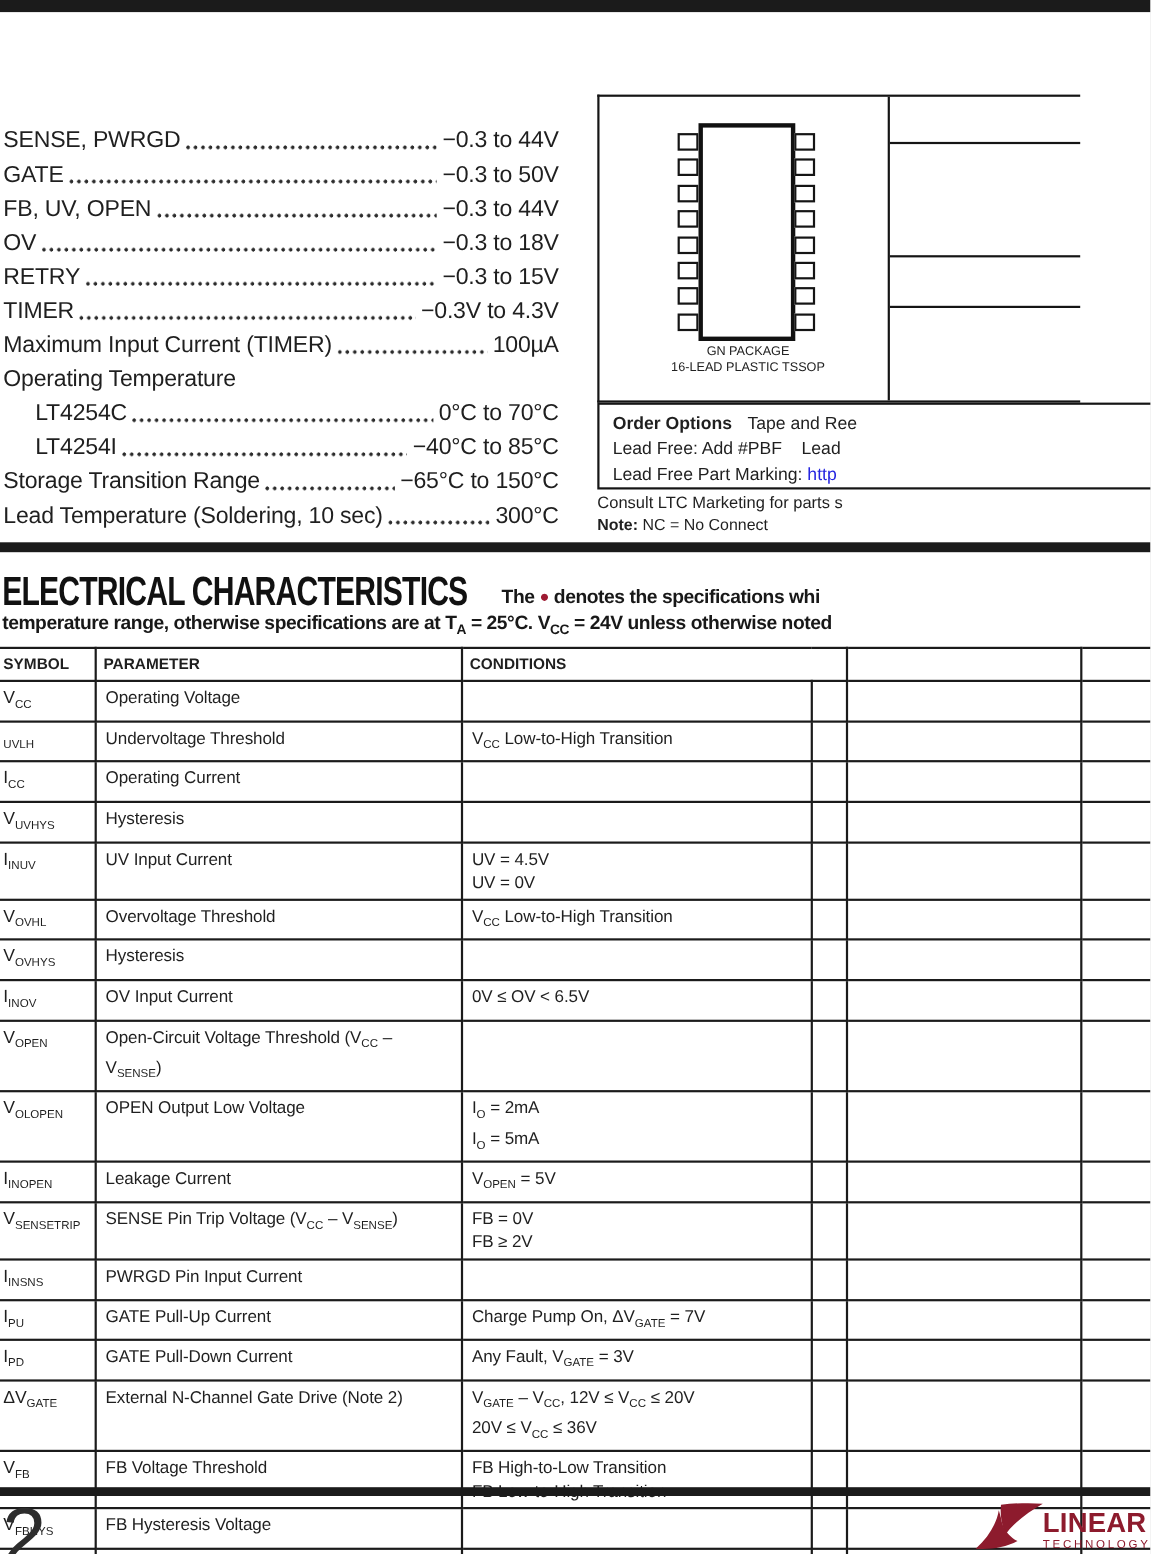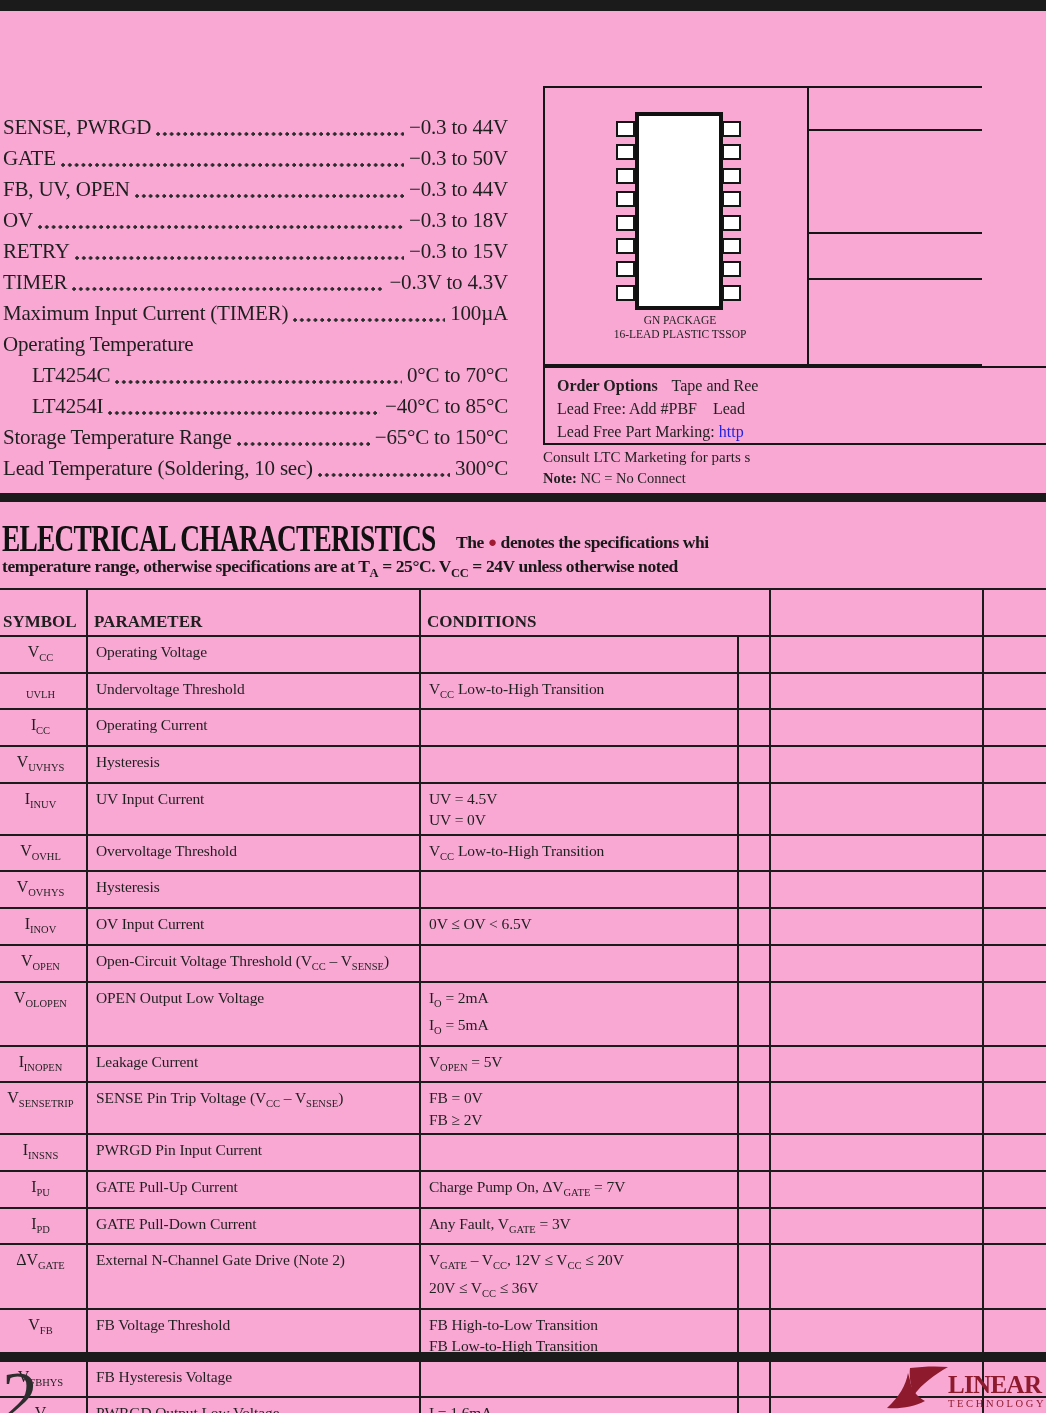--- a/index.html
+++ b/index.html
@@ -1,17 +1,17 @@
 <!DOCTYPE html>
 <html><head>
 <meta charset="utf-8">
 <style>
   html,body{margin:0;padding:0;background:#e8e8e8;}
-  .page{position:relative;width:1046px;height:1413px;background:#f9a8d4;overflow:hidden;
-        font-family:Liberation Serif, serif;color:#1f1f1f;}
+  .page{position:relative;width:1046px;height:1413px;background:#ffffff;overflow:hidden;
+        font-family:Liberation Sans, sans-serif;color:#1f1f1f;}
   .bar{position:absolute;left:0;width:1046px;background:#1b1b1b;}
   .bar.top{top:0;height:11px;}
   .bar.mid{top:493px;height:9px;}
   .bar.foot{top:1352px;height:8px;}
 
   
   .ratings{position:absolute;left:3px;top:112px;width:505px;font-size:21px;letter-spacing:-0.2px;}
   .rating-row{display:flex;height:31px;line-height:31px;}
   .rating-row.indent{padding-left:29px;justify-content:flex-end;}
   .r-label,.r-value{white-space:nowrap;}
@@ -52,24 +52,24 @@
   .ec-intro .dot{font-size:15px;position:relative;top:-1px;}
   .ec-line2{position:absolute;left:2px;top:556px;font-size:17.5px;font-weight:bold;
             letter-spacing:-0.4px;white-space:nowrap;color:#181818;}
   .ec-line2 sub,.ec-intro sub{font-size:12.5px;}
 
   
   .ec-table{position:absolute;left:0;top:588px;width:1046px;border-collapse:collapse;
             table-layout:fixed;}
   .ec-table th,.ec-table td{border-bottom:2px solid #1b1b1b;vertical-align:top;
             text-align:left;overflow:hidden;}
-  .ec-table thead th{border-top:2px solid #1b1b1b;font-size:17px;padding:22px 6px 3px;height:20px;}
+  .ec-table thead th{border-top:2px solid #1b1b1b;font-size:14px;padding:5px 6px 3px;height:20px;}
   .ec-table td{font-size:15.5px;line-height:21.5px;padding:4px 8px 3px;height:22px;letter-spacing:-0.1px;}
   .ec-table th.sym,.ec-table td.sym{padding-left:3px;}
-  .ec-table td.sym{font-size:16px;text-align:center;}
+  .ec-table td.sym{font-size:16px;}
   .ec-table .br{border-right:2px solid #1b1b1b;}
   .ec-table sub{font-size:10.5px;letter-spacing:0;}
 
   
   .pagenum{position:absolute;left:2px;top:1356px;font-size:72px;font-weight:400;color:#2d2d2d;}
   .logo{position:absolute;left:884px;top:1366px;}
 </style>
 </head>
 <body>
 
@@ -120,21 +120,21 @@
         <span class="r-label">LT4254C</span>
         <span class="leader"></span>
         <span class="r-value">0°C to 70°C</span>
       </div>
       <div class="rating-row indent">
         <span class="r-label">LT4254I</span>
         <span class="leader"></span>
         <span class="r-value">−40°C to 85°C</span>
       </div>
       <div class="rating-row">
-        <span class="r-label">Storage Temperature Range</span>
+        <span class="r-label">Storage Transition Range</span>
         <span class="leader"></span>
         <span class="r-value">−65°C to 150°C</span>
       </div>
       <div class="rating-row">
         <span class="r-label">Lead Temperature (Soldering, 10 sec)</span>
         <span class="leader"></span>
         <span class="r-value">300°C</span>
       </div>
     </div>
 

